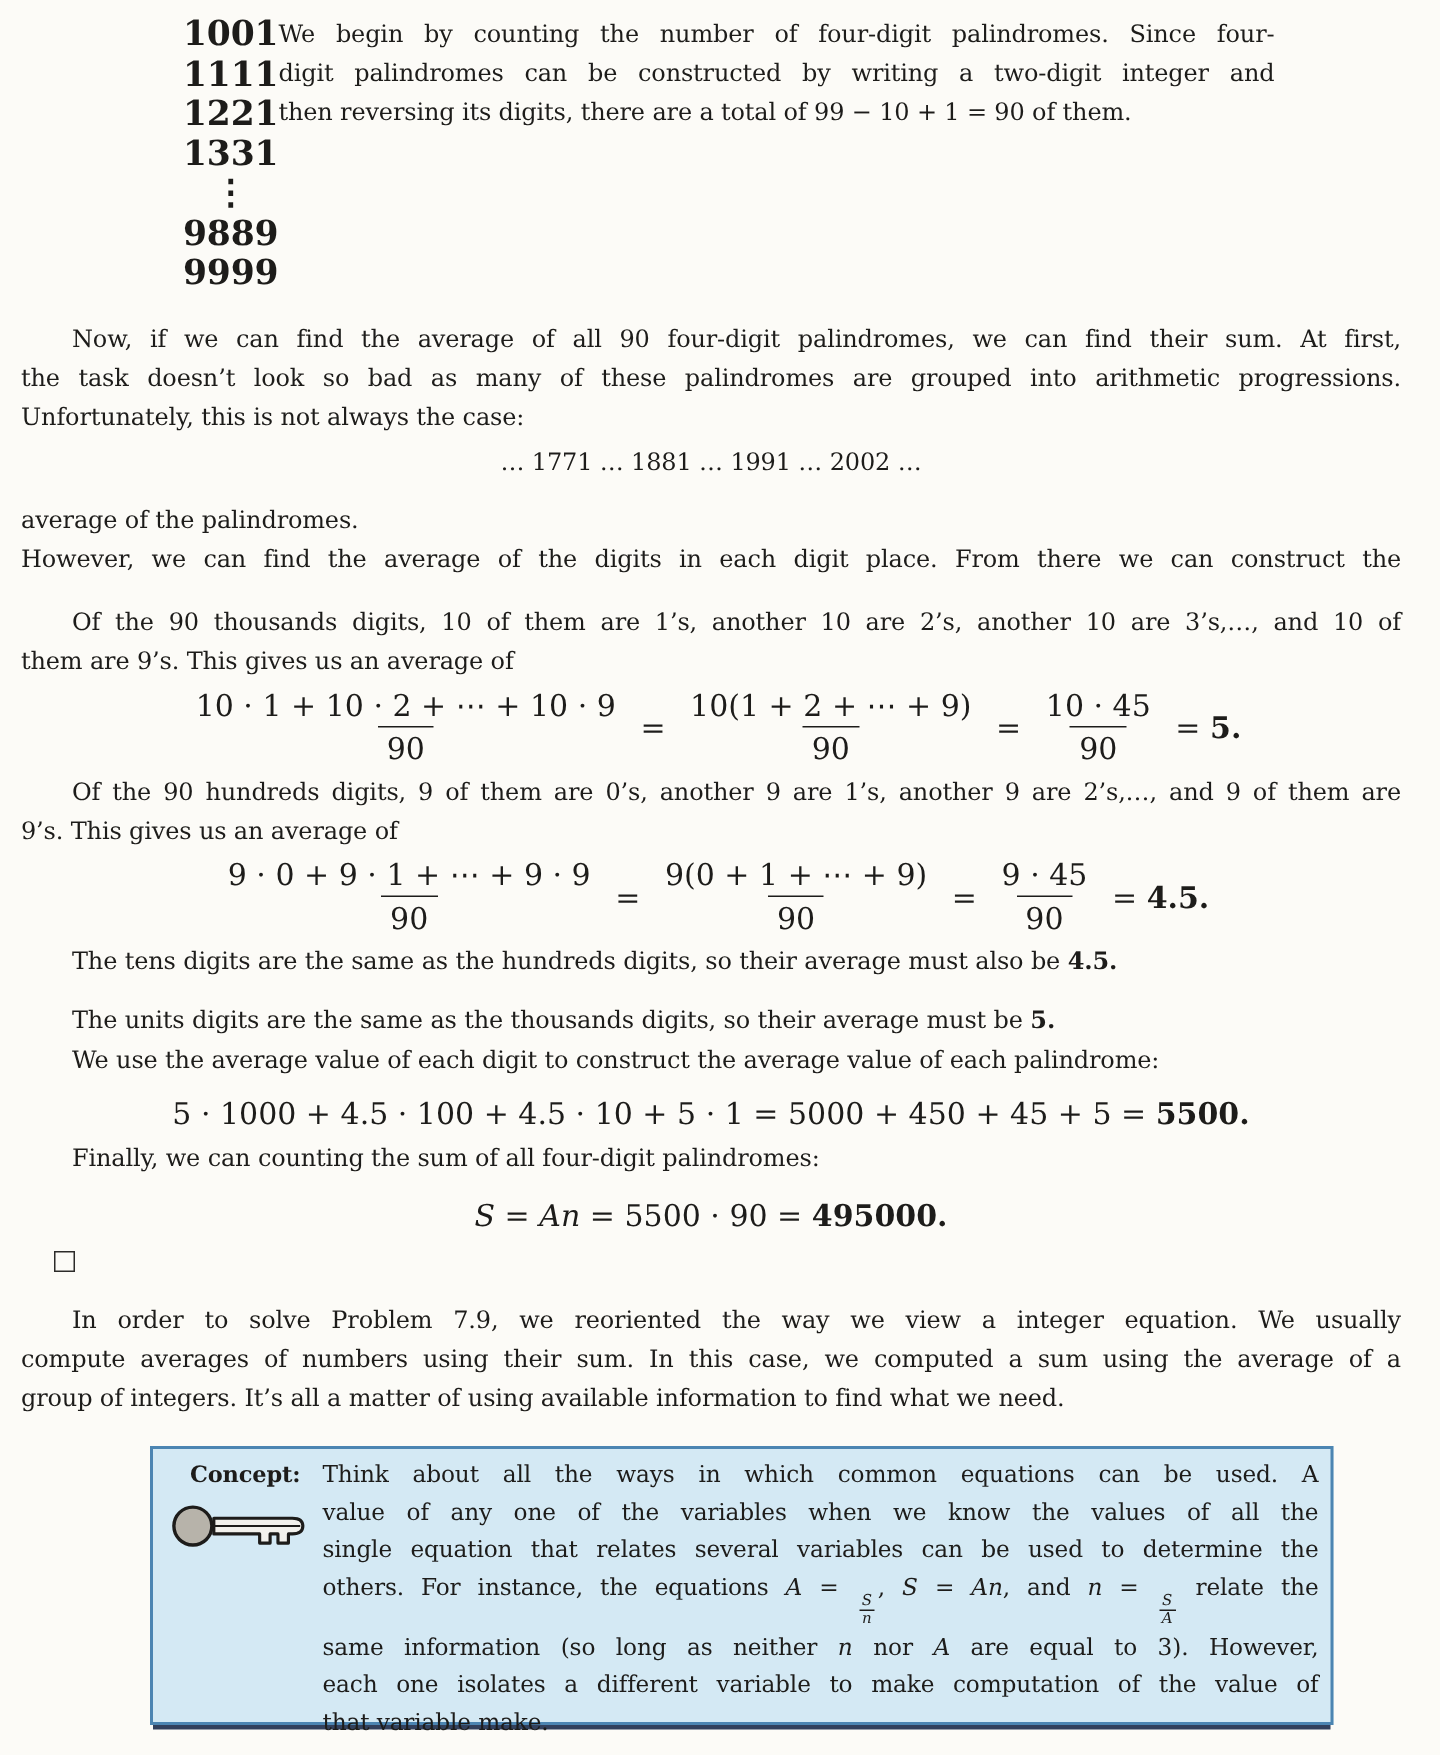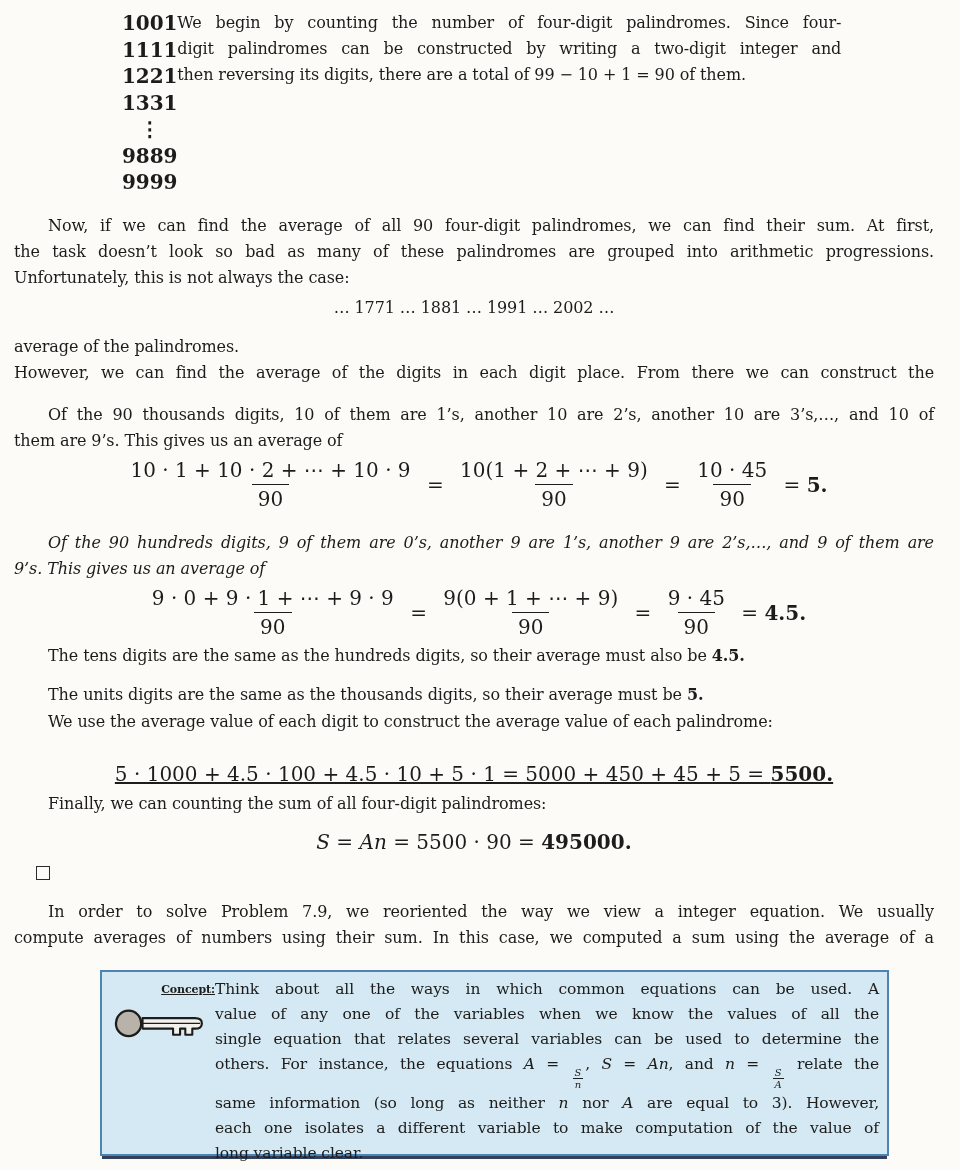--- a/index.html
+++ b/index.html
@@ -9,57 +9,57 @@
   html,body{margin:0;padding:0;}
   body{width:960px;height:1170px;background:var(--page-bg);overflow:hidden;}
   .page{
     position:relative;width:960px;height:1170px;box-sizing:border-box;
     padding:0 26px 0 14px;background:var(--page-bg);color:var(--text);
     font-family:"DejaVu Serif","Liberation Serif",serif;font-size:16px;
     letter-spacing:-0.1px;
   }
   .top-row{display:flex;padding-top:10px;}
   .pal-list{margin-left:108px;flex:0 0 auto;text-align:center;
-    font-weight:bold;font-size:20px;}
+    font-weight:bold;font-size:23px;}
   .pal-list .pal-num{line-height:26.5px;}
   .intro{margin-left:98px;margin-top:48px;width:664px;}
   .para{margin:0;}
   .line{line-height:26px;text-align:justify;text-align-last:justify;}
   .line.last{text-align-last:left;}
   .indent .line:first-child{text-indent:34px;}
   .p-now{margin-top:17px;}
   .seq{margin-top:4px;line-height:26px;text-align:center;}
   .p-however{margin-top:13px;}
   .p-thousands{margin-top:16px;}
-  .p-hundreds{margin-top:16px;font-style:italic;}
+  .p-hundreds{margin-top:1px;}
   .p-tens{margin-top:1px;}
   .p-units{margin-top:13px;}
   .p-avg{margin-top:1px;}
   .p-finally{margin-top:2px;}
   .p-reflection{margin-top:19px;}
   .equation{display:flex;justify-content:center;align-items:center;
     font-size:20px;letter-spacing:0;}
   .equation .txt{white-space:pre;}
   .eq-tall{height:58px;margin-top:2px;}
   .eq-short{height:30px;}
-  .eq-pal{margin-top:24px;text-decoration:underline;}
+  .eq-pal{margin-top:7px;}
   .eq-sum{margin-top:10px;}
   .sfrac{display:inline-flex;flex-direction:column;align-items:center;}
   .equation .sfrac{margin:0 4px;}
   .equation .sfrac .num{padding:0 6px 2px;}
   .equation .sfrac .den{border-top:1.6px solid currentColor;padding:2px 6px 0;}
   .qed{width:12px;height:12px;border:1.7px solid #2c2b29;
     margin:9px 0 0 22px;background:transparent;}
   .concept-box{margin:19px 0 0 86px;width:789px;height:186px;box-sizing:border-box;
     background:var(--box-bg);border:2px solid var(--box-border);
     box-shadow:0 5px 0 -2px var(--box-rule);
     display:flex;padding:5px 8px 6px 10px;}
   .concept-left{flex:0 0 103px;}
-  .concept-label{font-weight:bold;font-size:11px;line-height:25px;
-    text-align:right;text-decoration:underline;}
+  .concept-label{font-weight:bold;font-size:15px;line-height:25px;
+    text-align:center;}
   .key-wrap{margin-top:3px;}
   .concept-text{flex:1;font-size:15.5px;}
   .concept-text .line{line-height:25px;}
   .concept-text .sfrac{font-size:10px;line-height:1.05;vertical-align:-7px;
     font-style:italic;margin:0 2px;}
   .concept-text .sfrac .num{padding:0 2px;}
   .concept-text .sfrac .den{border-top:0.9px solid currentColor;padding:1px 2px 0;}
   b{font-weight:bold;}
   i{font-style:italic;}
 </style>
@@ -173,20 +173,21 @@
       <i>An</i>
       <span class="txt"> = 5500 · 90 = </span>
       <b>495000.</b>
     </div>
 
   <div class="qed"></div>
 
   <div class="para indent p-reflection">
       <div class="line"><span class="txt">In order to solve Problem 7.9, we reoriented the way we view a integer equation.  We usually</span></div>
       <div class="line"><span class="txt">compute averages of numbers using their sum. In this case, we computed a sum using the average of a</span></div>
+      <div class="line last"><span class="txt">group of integers. It’s all a matter of using available information to find what we need.</span></div>
     </div>
 
   <div class="concept-box">
     <div class="concept-left">
       <div class="concept-label">Concept:</div>
       <div class="key-wrap">
         <svg width="96" height="42" viewBox="0 0 110 48" aria-hidden="true">
           <path d="M35 15 L95 15 Q103 15 103 21 Q103 27 95 27 L92 27 L92 34 L84 34 L84 27 L78 27 L78 34 L70 34 L70 27 L35 27 Z" fill="#f2f1ec" stroke="#1d1c1a" stroke-width="2.4" stroke-linejoin="round"></path>
           <line x1="35" y1="21" x2="101" y2="21" stroke="#1d1c1a" stroke-width="1.6"></line>
           <circle cx="19" cy="21" r="14.5" fill="var(--key-fill)" stroke="#1d1c1a" stroke-width="2.6"></circle>
@@ -199,17 +200,17 @@
         <div class="line"><span class="txt">single equation that relates several variables can be used to determine the</span></div>
         <div class="line"><span class="txt">others.  For instance, the equations </span><i>A</i><span class="txt"> = </span><span class="sfrac">
             <span class="num">S</span>
             <span class="den">n</span>
           </span><span class="txt">, </span><i>S</i><span class="txt"> = </span><i>An</i><span class="txt">, and </span><i>n</i><span class="txt"> = </span><span class="sfrac">
             <span class="num">S</span>
             <span class="den">A</span>
           </span><span class="txt"> relate the</span></div>
         <div class="line"><span class="txt">same information (so long as neither </span><i>n</i><span class="txt"> nor </span><i>A</i><span class="txt"> are equal to 3).  However,</span></div>
         <div class="line"><span class="txt">each one isolates a different variable to make computation of the value of</span></div>
-        <div class="line last"><span class="txt">long variable clear.</span></div>
+        <div class="line last"><span class="txt">that variable make.</span></div>
       </div>
   </div>
 
 </div>
 
 </body></html>

